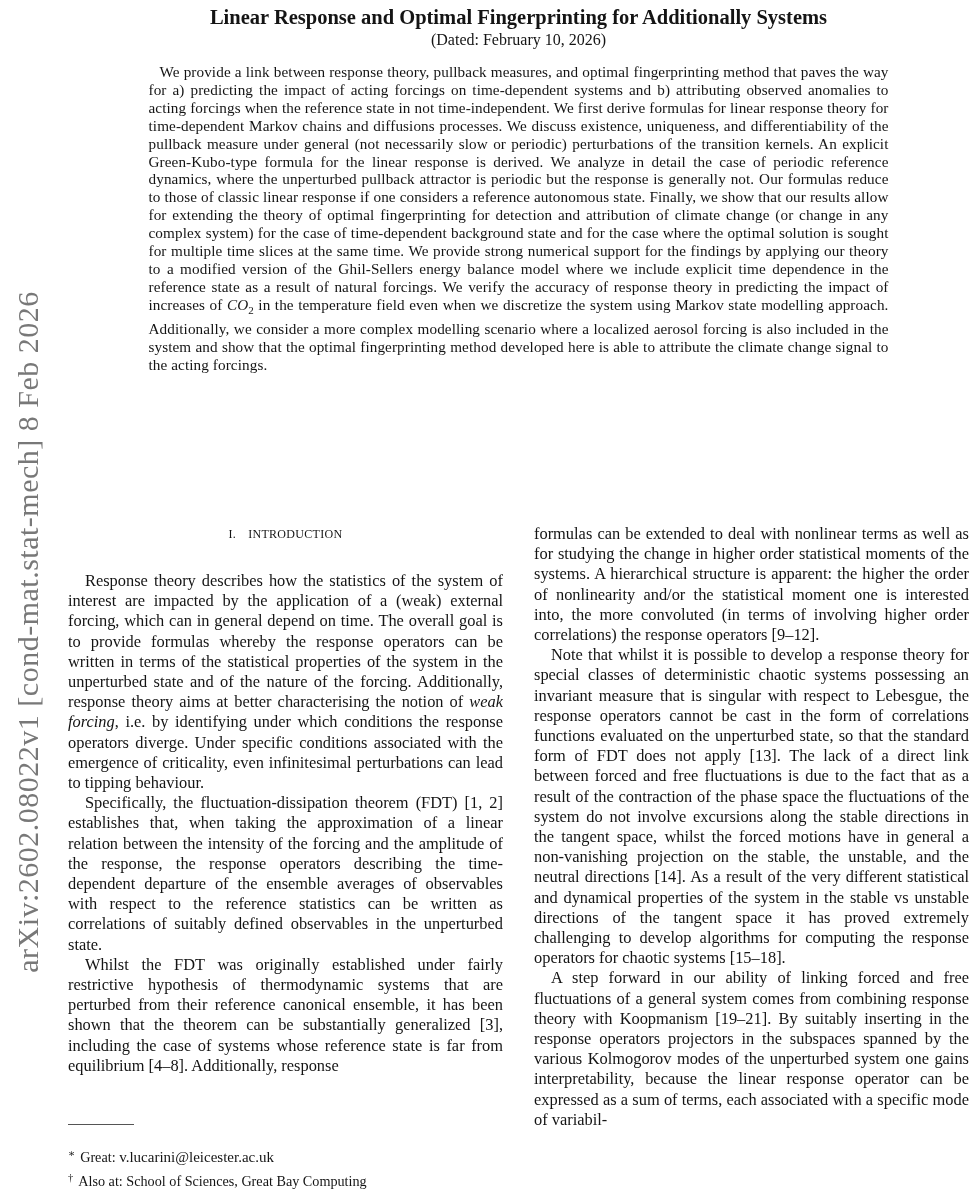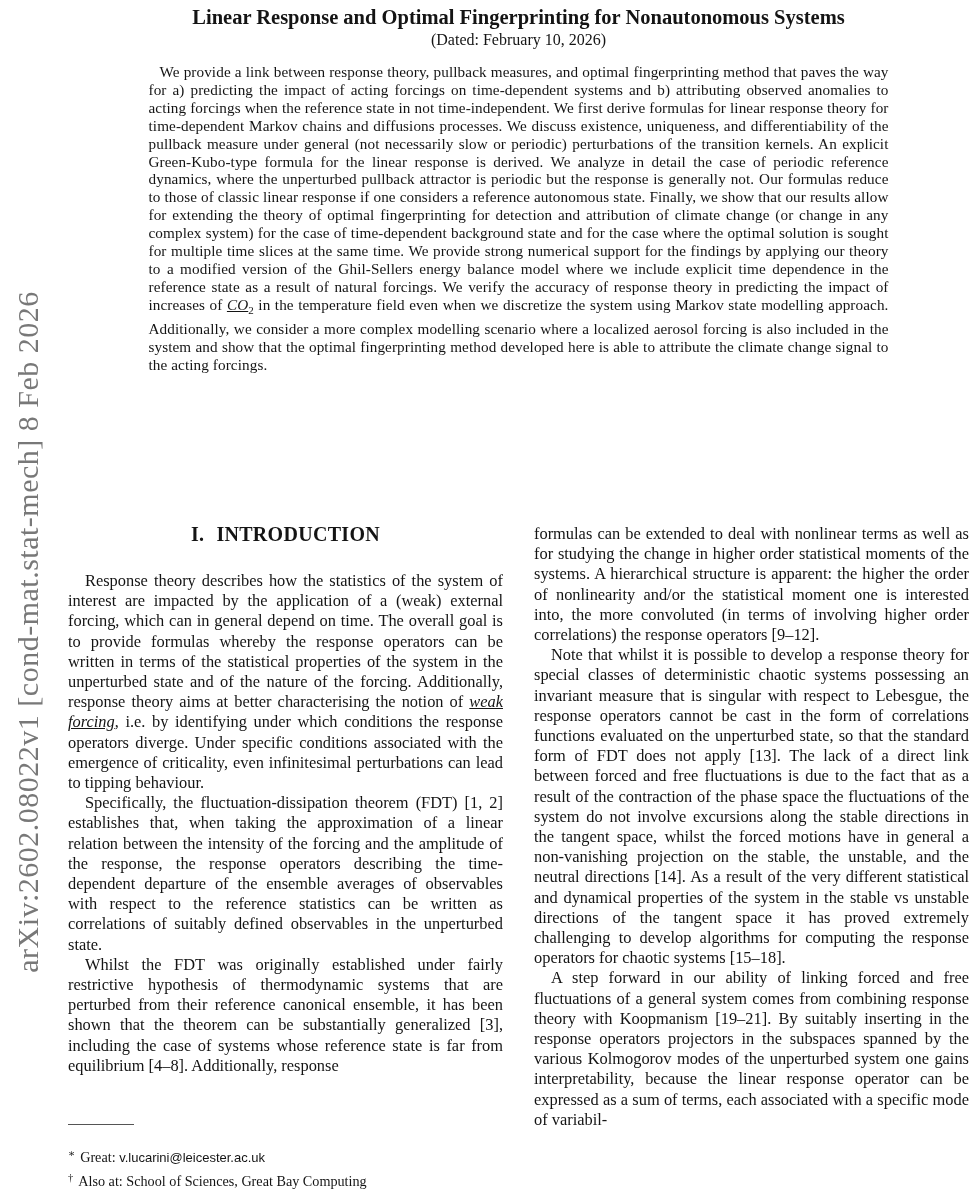--- a/index.html
+++ b/index.html
@@ -23,44 +23,44 @@
   .date{text-align:center;font-size:16px;line-height:19px;}
   sup.mark{font-size:11px;}
   .abstract{
     width:740px;margin:14px auto 0;font-size:15.2px;line-height:17.9px;
     text-align:justify;text-indent:11px;letter-spacing:0.1px;
   }
   .col{position:absolute;width:435px;top:524px;overflow:hidden;}
   .col-left{left:68px;height:598px;}
   .col-right{left:534px;height:676px;font-family:Liberation Serif, serif;}
   .sechead{
-    text-align:center;font-weight:bold;font-size:20px;line-height:20px;
+    text-align:center;font-weight:normal;font-size:12px;line-height:20px;
     margin-bottom:27px;letter-spacing:0.3px;
   }
   .secnum{margin-right:12px;}
   p.body-par{
     margin:0;font-size:16.4px;line-height:20.2px;text-align:justify;
     text-indent:17px;
   }
   p.body-par.noindent{text-indent:0;}
   .footnotes{position:absolute;left:68px;top:1124px;width:440px;font-size:14.2px;line-height:19.5px;}
   .fnrule{width:66px;border-top:1.6px solid #555;margin-bottom:19px;}
   .fn{padding-left:15px;text-indent:-15px;}
   .fn .fn-mark{font-size:10.5px;vertical-align:5px;margin-right:5px;}
-  .mono{font-family:Liberation Sans, sans-serif;font-size:13px;}
-  i,.it{font-style:italic;text-decoration:underline;}
+  .mono{font-family:Liberation Serif, serif;font-size:15px;}
+  i,.it{font-style:italic;}
   sub{font-size:11px;}
 </style>
 </head>
 <body>
 
 <div class="watermark">arXiv:2602.08022v1 [cond-mat.stat-mech] 8 Feb 2026</div>
 
 <div class="content">
-  <div class="title">Linear Response and Optimal Fingerprinting for Nonautonomous Systems</div>
+  <div class="title">Linear Response and Optimal Fingerprinting for Additionally Systems</div>
   <div class="date">(Dated: February 10, 2026)</div>
   <div class="abstract"><span>We provide a link between response theory, pullback measures, and optimal fingerprinting method that paves the way for a) predicting the impact of acting forcings on time-dependent systems and b) attributing observed anomalies to acting forcings when the reference state in not time-independent. We first derive formulas for linear response theory for time-dependent Markov chains and diffusions processes. We discuss existence, uniqueness, and differentiability of the pullback measure under general (not necessarily slow or periodic) perturbations of the transition kernels. An explicit Green-Kubo-type formula for the linear response is derived. We analyze in detail the case of periodic reference dynamics, where the unperturbed pullback attractor is periodic but the response is generally not. Our formulas reduce to those of classic linear response if one considers a reference autonomous state. Finally, we show that our results allow for extending the theory of optimal fingerprinting for detection and attribution of climate change (or change in any complex system) for the case of time-dependent background state and for the case where the optimal solution is sought for multiple time slices at the same time. We provide strong numerical support for the findings by applying our theory to a modified version of the Ghil-Sellers energy balance model where we include explicit time dependence in the reference state as a result of natural forcings. We verify the accuracy of response theory in predicting the impact of increases of </span><span class="it">CO</span><sub>2</sub><span> in the temperature field even when we discretize the system using Markov state modelling approach. Additionally, we consider a more complex modelling scenario where a localized aerosol forcing is also included in the system and show that the optimal fingerprinting method developed here is able to attribute the climate change signal to the acting forcings.</span></div>
 </div>
 
 <div class="col col-left">
   <div class="sechead"><span class="secnum">I.</span><span>INTRODUCTION</span></div>
   <div>
       <p class="body-par"><span>Response theory describes how the statistics of the system of interest are impacted by the application of a (weak) external forcing, which can in general depend on time. The overall goal is to provide formulas whereby the response operators can be written in terms of the statistical properties of the system in the unperturbed state and of the nature of the forcing. Additionally, response theory aims at better characterising the notion of </span><span class="it">weak forcing</span><span>, i.e. by identifying under which conditions the response operators diverge. Under specific conditions associated with the emergence of criticality, even infinitesimal perturbations can lead to tipping behaviour.</span></p>
       <p class="body-par"><span>Specifically, the fluctuation-dissipation theorem (FDT) [1, 2] establishes that, when taking the approximation of a linear relation between the intensity of the forcing and the amplitude of the response, the response operators describing the time-dependent departure of the ensemble averages of observables with respect to the reference statistics can be written as correlations of suitably defined observables in the unperturbed state.</span></p>
       <p class="body-par"><span>Whilst the FDT was originally established under fairly restrictive hypothesis of thermodynamic systems that are perturbed from their reference canonical ensemble, it has been shown that the theorem can be substantially generalized [3], including the case of systems whose reference state is far from equilibrium [4–8]. Additionally, response</span></p>

